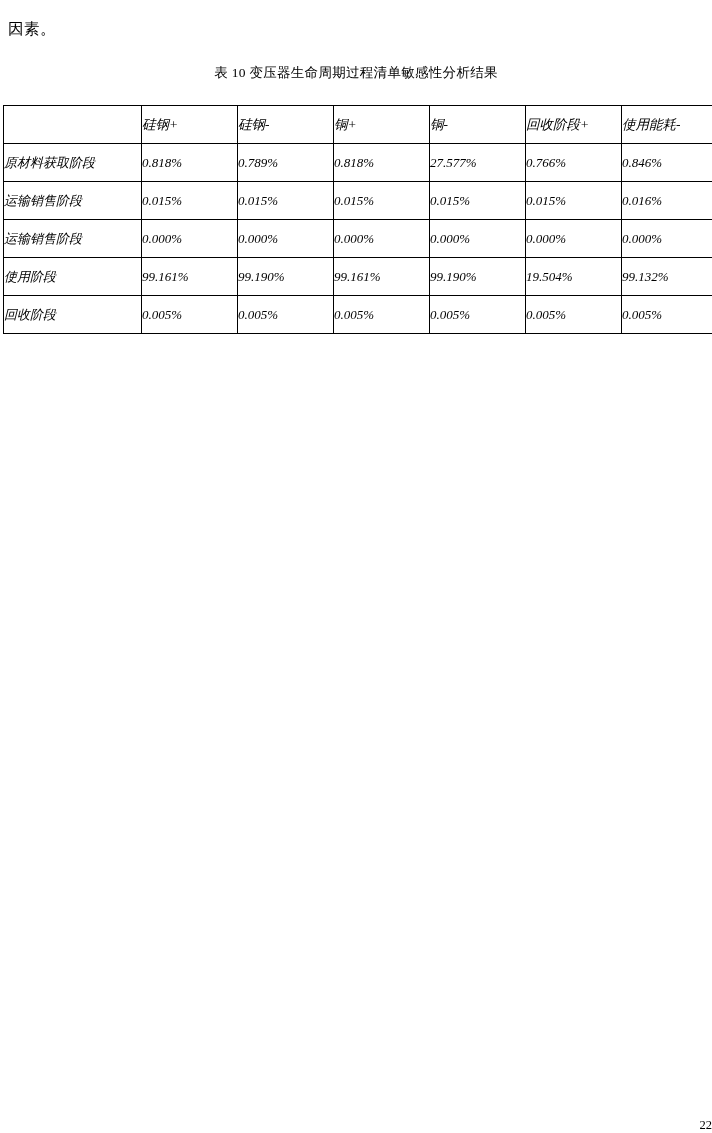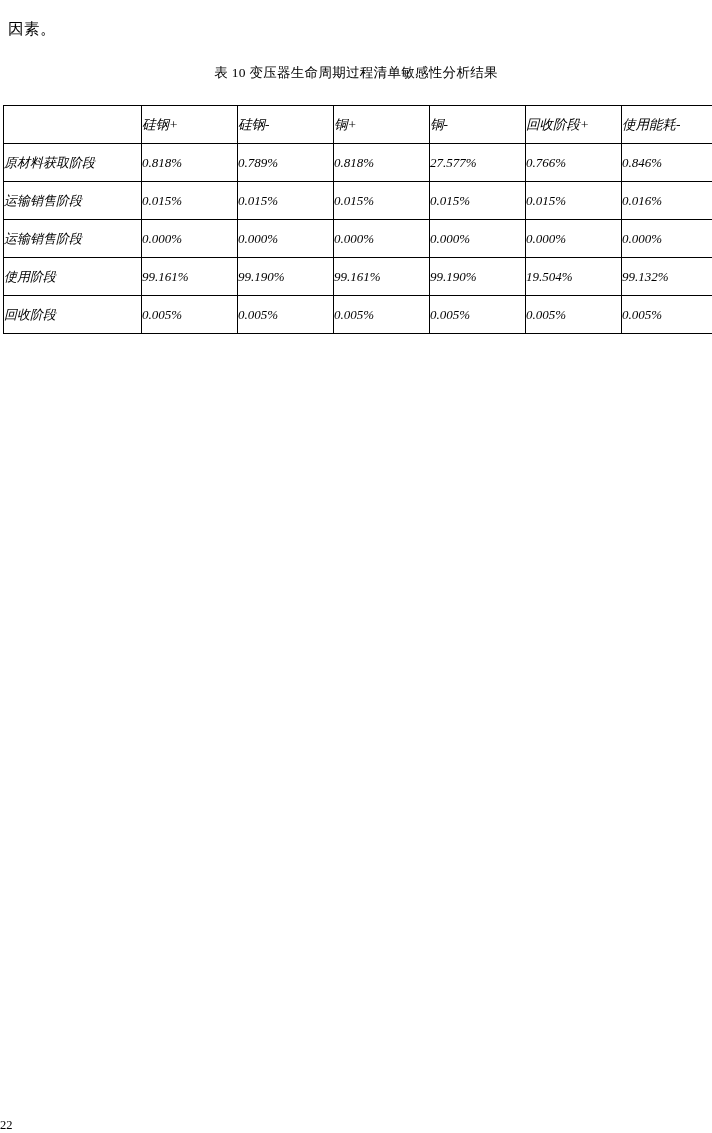--- a/index.html
+++ b/index.html
@@ -69,21 +69,21 @@
     width: 95px;
   }
   .row-head {
     font-size: 13.5px;
   }
   .page-number {
     position: absolute;
     left: 0;
     top: 1109px;
     width: 712px;
-    text-align: left;
+    text-align: right;
     font-size: 12.5px;
   }
 </style>
 </head>
 <body>
 
 <div class="page">
 
   <div class="lead-text">因素。</div>
 

